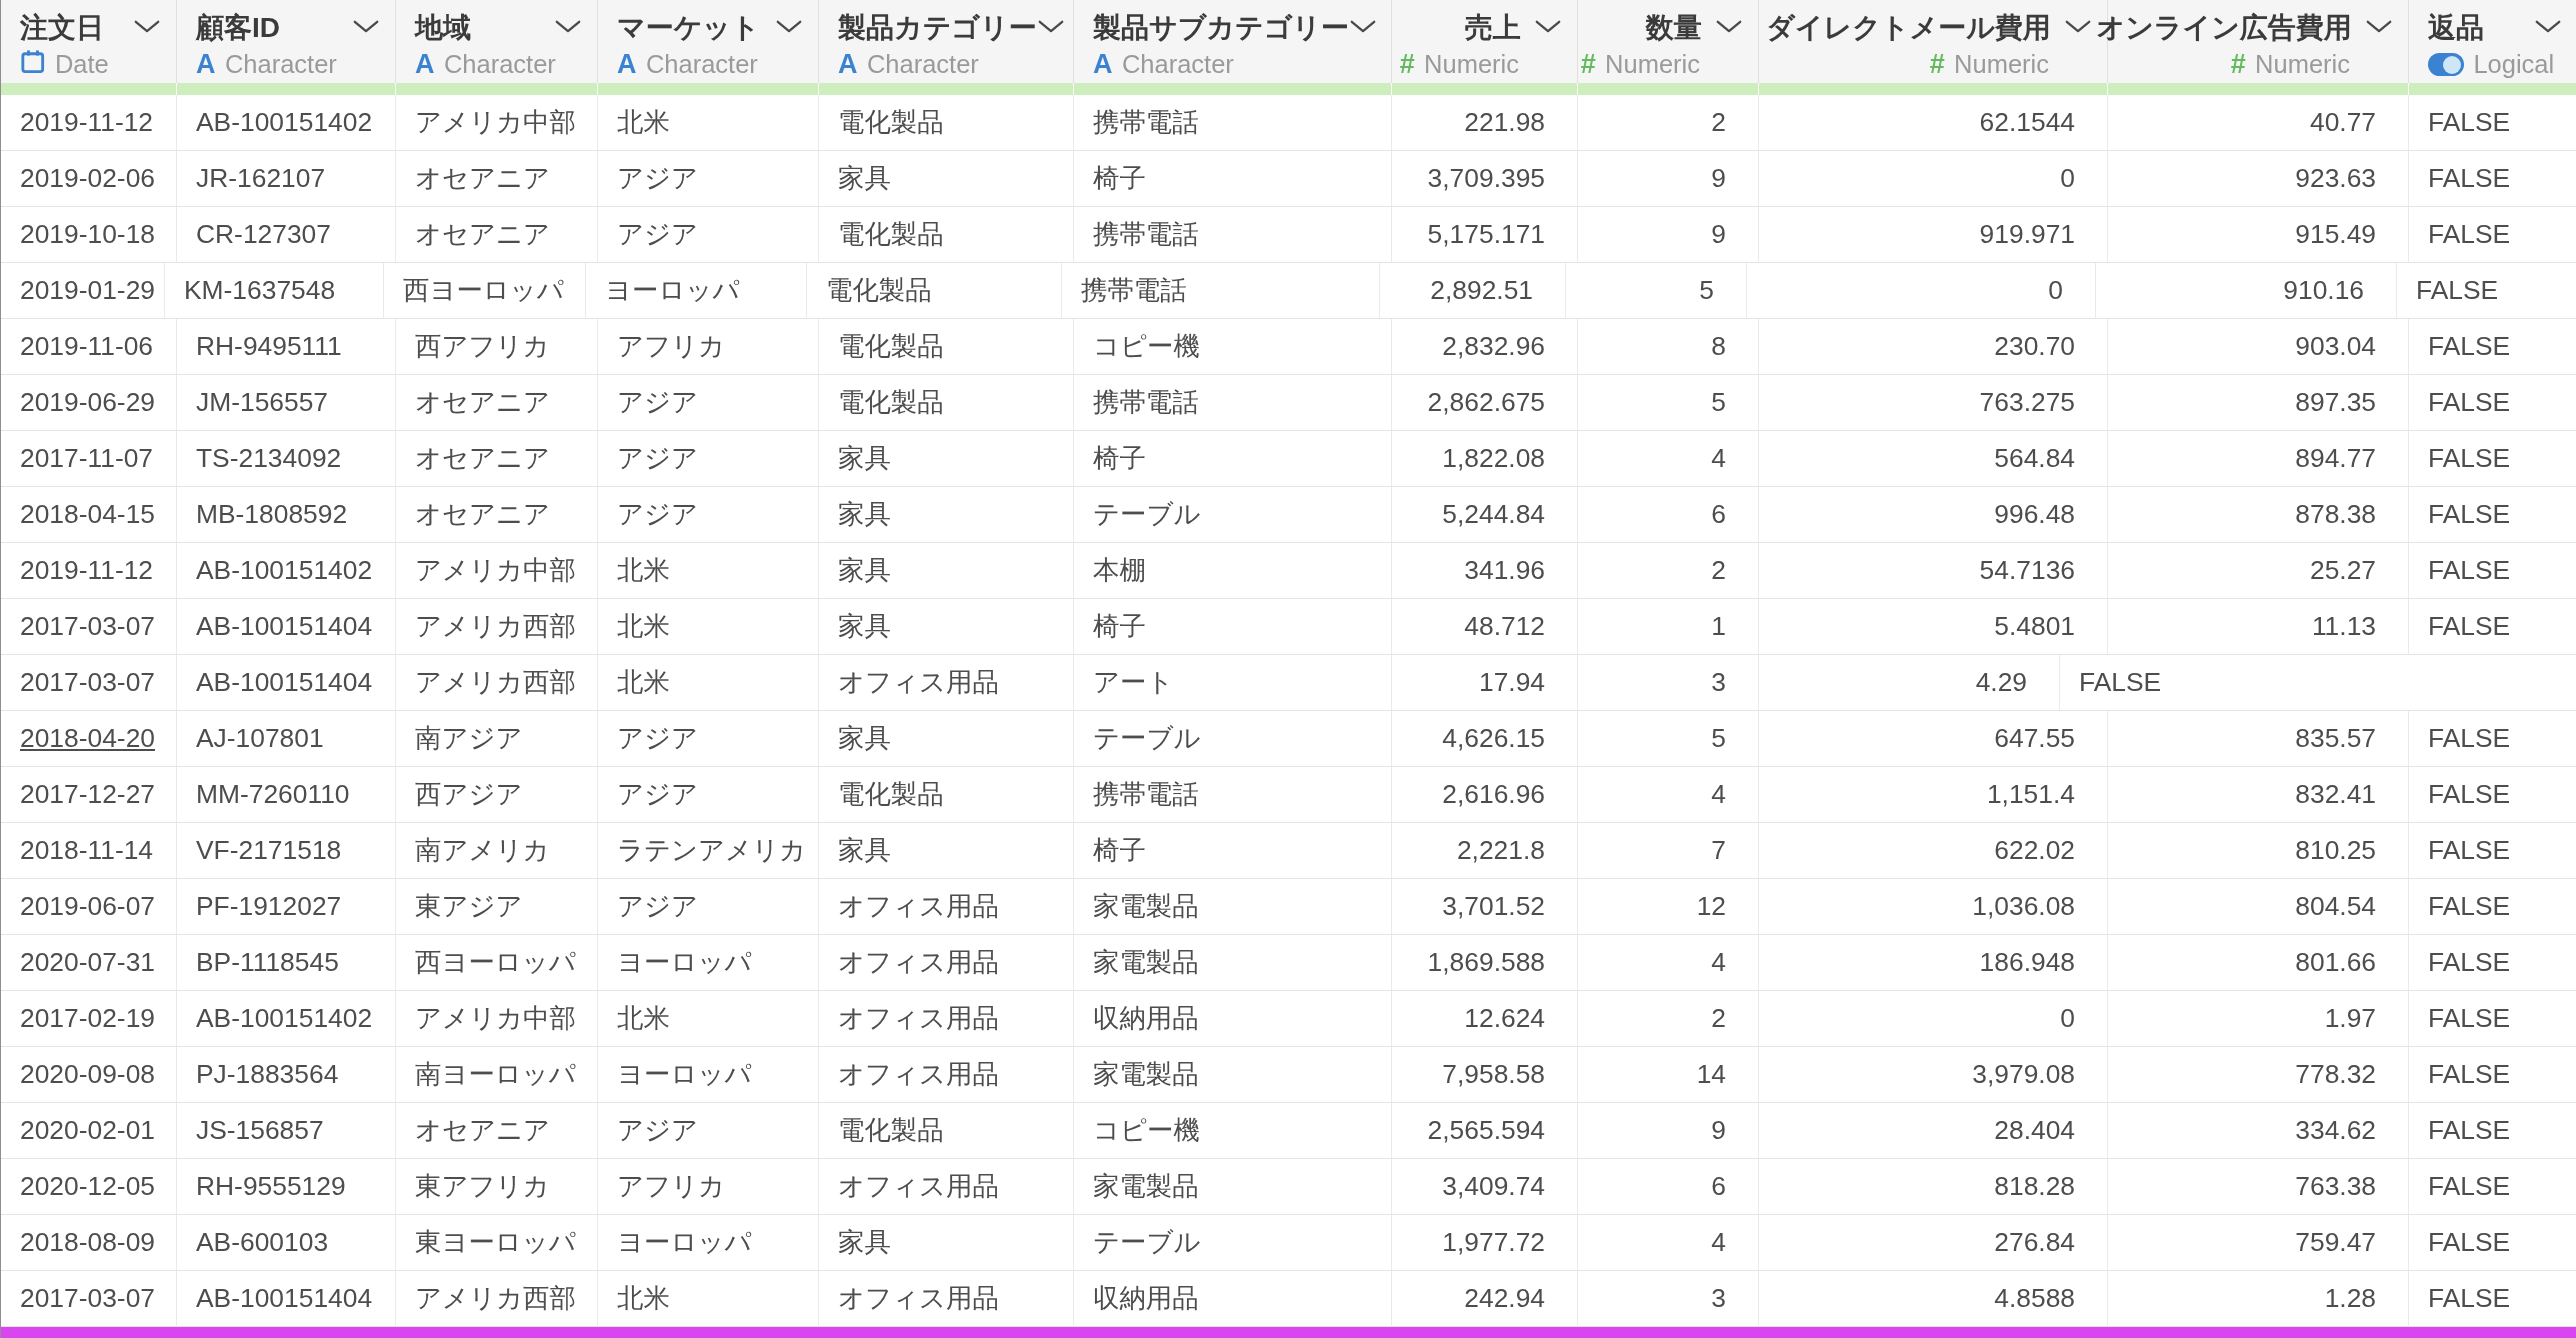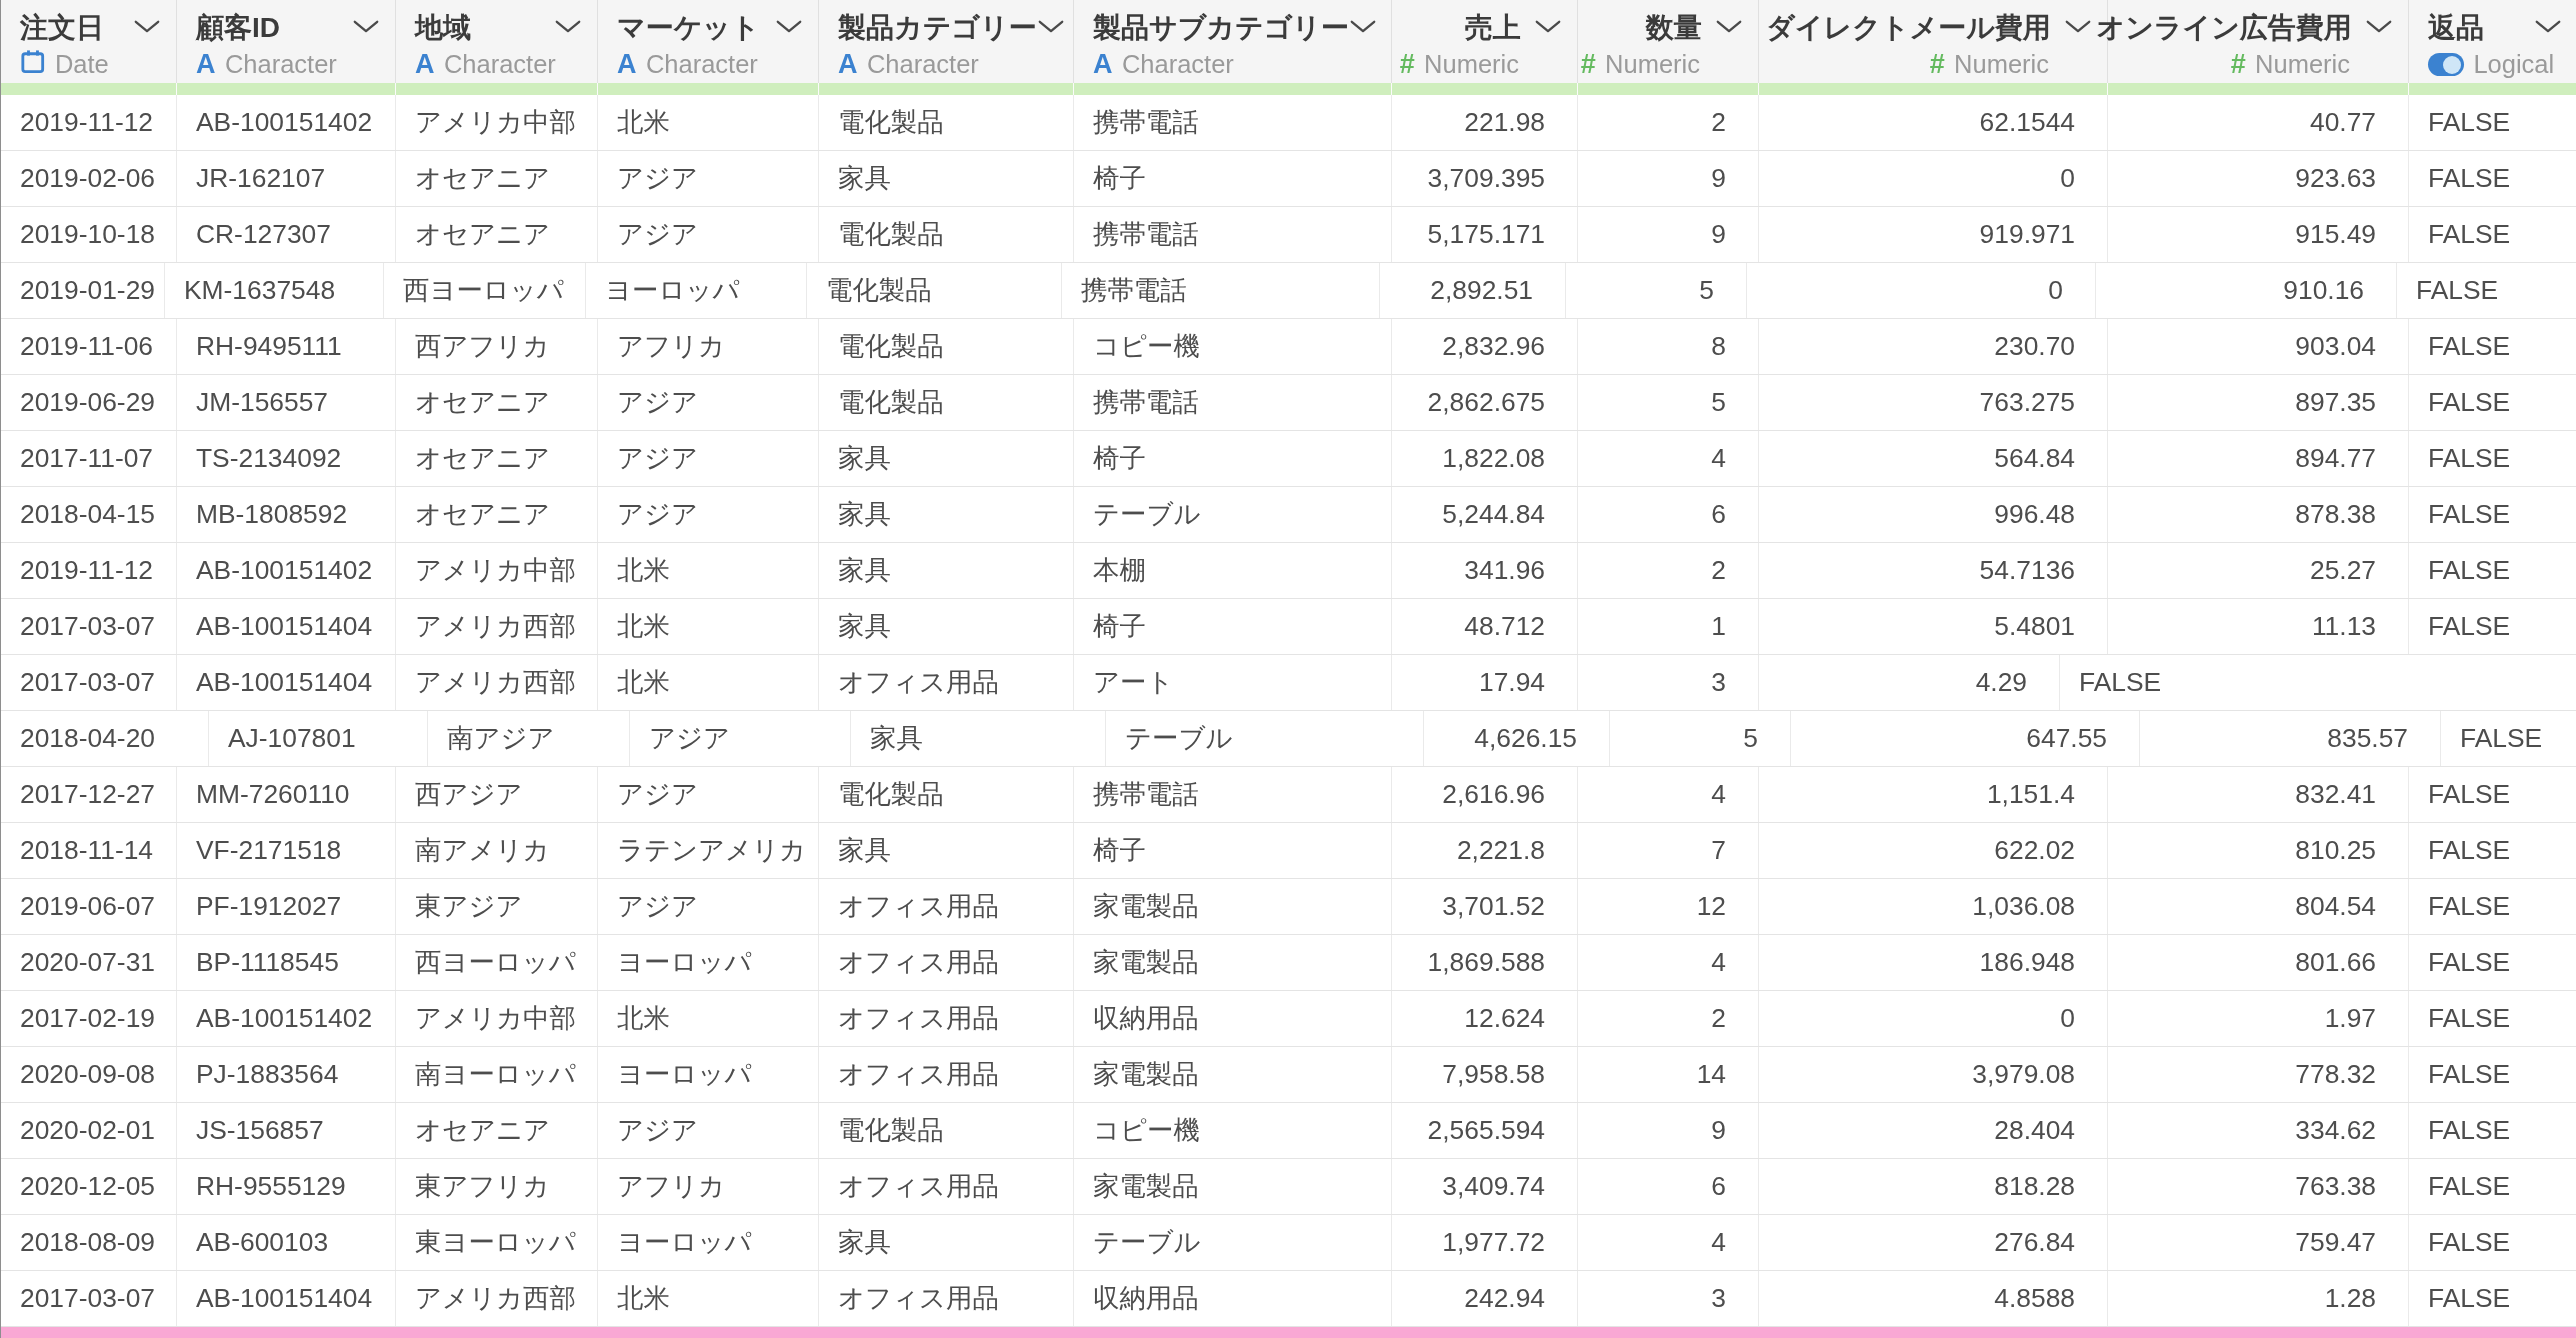--- a/index.html
+++ b/index.html
@@ -1,19 +1,19 @@
 <!DOCTYPE html>
 <html style="font-size:15px"><head>
 <meta charset="utf-8">
 <style>
   html,body{margin:0;padding:0;background:#ffffff;}
   body{width:2576px;height:1338px;overflow:hidden;
        font-family:"Liberation Sans","DejaVu Sans",sans-serif;}
   .table{width:2576px;height:1338px;box-sizing:border-box;
-         border-left:1.9px solid #8e8e8e;display:flex;flex-direction:column;background:#f9a8d4;}
+         border-left:1.9px solid #8e8e8e;display:flex;flex-direction:column;background:#d946ef;}
   
   .hdr{display:flex;height:83px;background:#f5f5f5;flex:none;}
   .hcell{flex:none;box-sizing:border-box;border-right:1.4px solid #e0e0e0;
          padding:6.6px 15px 0 19px;display:flex;flex-direction:column;}
   .hcell.last{border-right:none;}
   .trow1{display:flex;align-items:center;height:42px;}
   .title{font-size:28px;font-weight:700;color:#3b3b3b;white-space:nowrap;}
   .chev-left{margin-left:auto;flex:none;}
   .chev-right{margin-left:13.2px;flex:none;}
   .num .trow1{justify-content:flex-end;}
@@ -334,21 +334,21 @@
         <div class="c" style="width: 202px;">アメリカ西部</div>
         <div class="c" style="width: 221px;">北米</div>
         <div class="c" style="width: 255px;">オフィス用品</div>
         <div class="c" style="width: 318px;">アート</div>
         <div class="c right" style="width: 186px;">17.94</div>
         <div class="c right" style="width: 181px;">3</div>
         <div class="c right" style="width: 301px;">4.29</div>
         <div class="c last" style="width: 168px;">FALSE</div>
       </div>
       <div class="r">
-        <div class="c" style="width: 208px;">2018-04-20</div>
+        <div class="c" style="width: 176px; text-decoration: underline;">2018-04-20</div>
         <div class="c" style="width: 219px;">AJ-107801</div>
         <div class="c" style="width: 202px;">南アジア</div>
         <div class="c" style="width: 221px;">アジア</div>
         <div class="c" style="width: 255px;">家具</div>
         <div class="c" style="width: 318px;">テーブル</div>
         <div class="c right" style="width: 186px;">4,626.15</div>
         <div class="c right" style="width: 181px;">5</div>
         <div class="c right" style="width: 349px;">647.55</div>
         <div class="c right" style="width: 301px;">835.57</div>
         <div class="c last" style="width: 168px;">FALSE</div>

